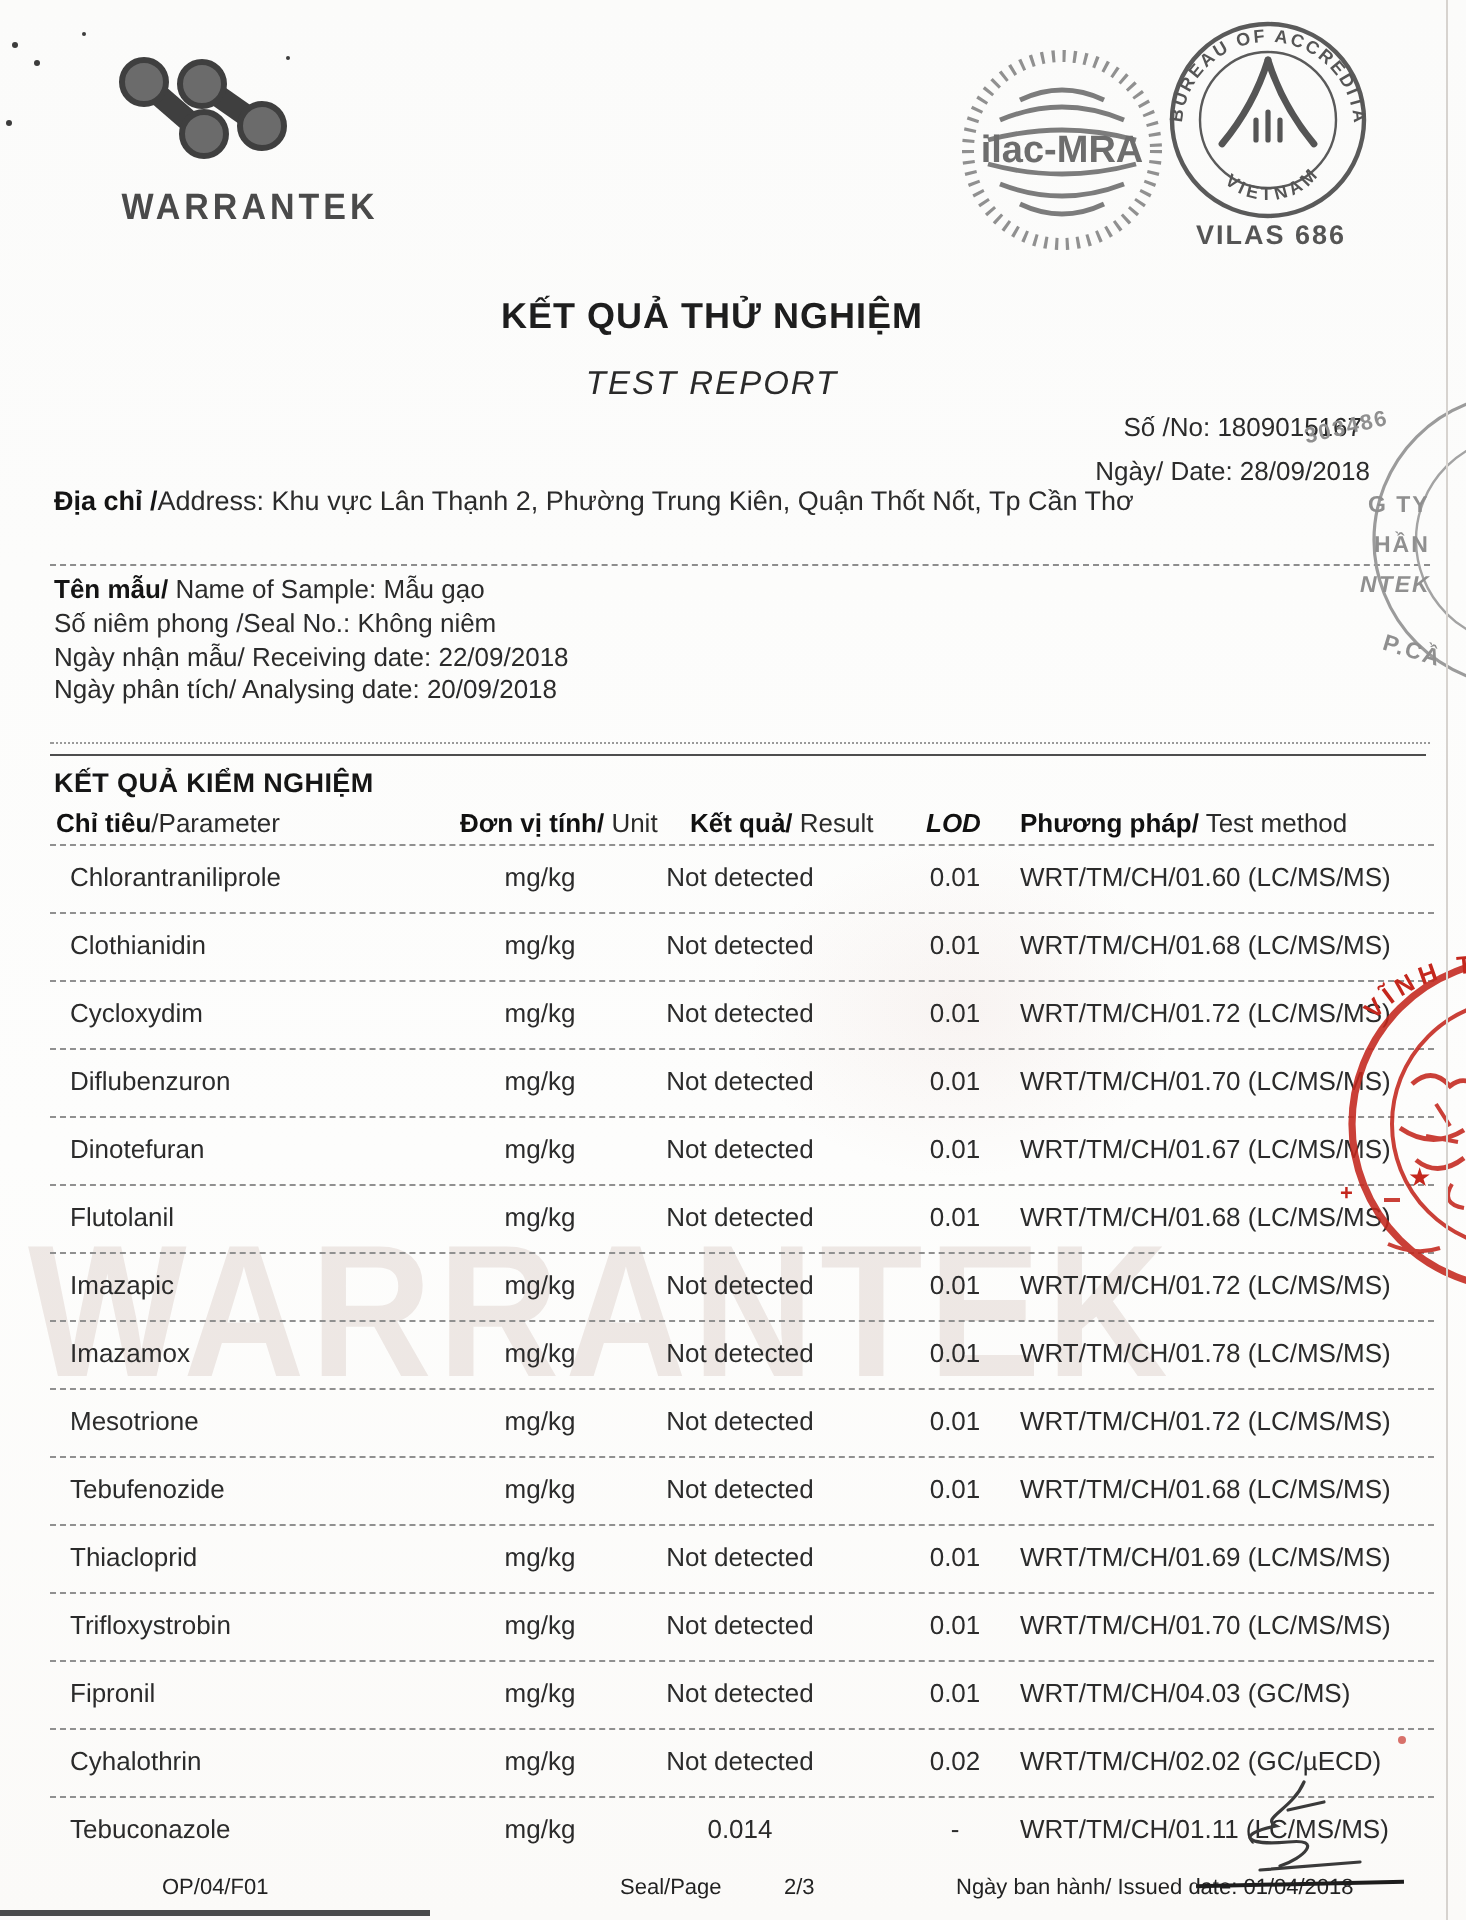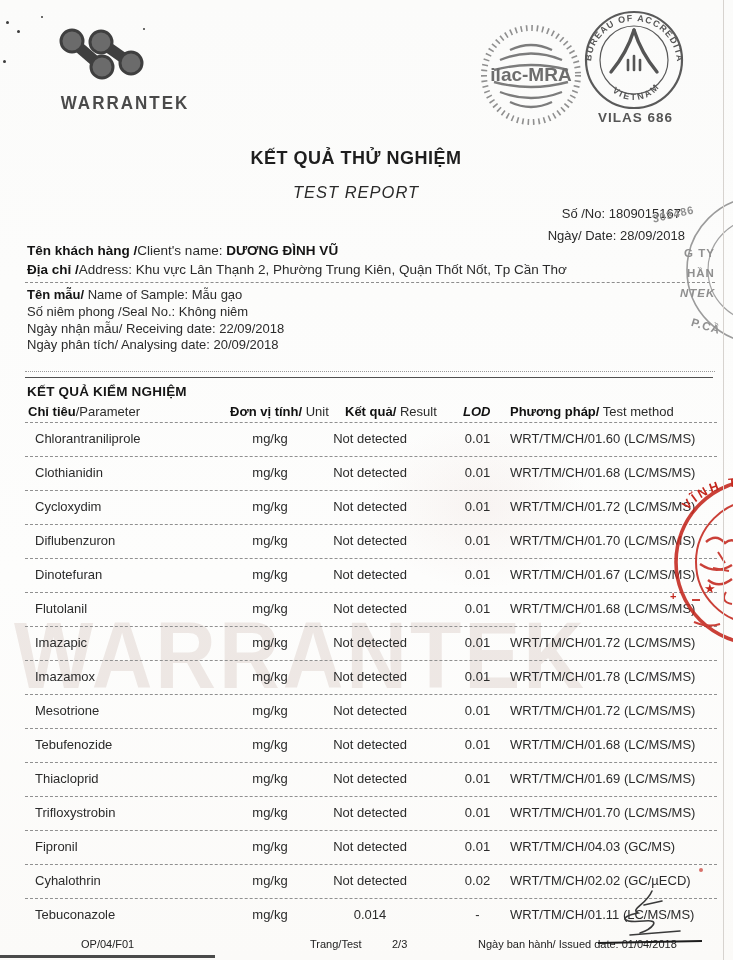--- a/index.html
+++ b/index.html
@@ -132,21 +132,20 @@
   </svg>
   <div class="abs vilas">VILAS 686</div>
 
   <div class="abs title-vi">KẾT QUẢ THỬ NGHIỆM</div>
   <div class="abs title-en">TEST REPORT</div>
 
   <div class="abs meta-no"><span>Số /No: </span><span>1809015167</span></div>
   <div class="abs meta-date"><span>Ngày/ Date: </span><span>28/09/2018</span></div>
 
   <div class="abs client">
-    <div><b>Tên khách hàng /</b><span>Client's name: </span><b>DƯƠNG ĐÌNH VŨ</b></div>
     <div><b>Địa chỉ /</b><span>Address: Khu vực Lân Thạnh 2, Phường Trung Kiên, Quận Thốt Nốt, Tp Cần Thơ</span></div>
   </div>
 
   <div class="abs sep sep-addr"></div>
 
   <div class="abs sample-block">
 
       <div class="sample-line"><b data-field="bold">Tên mẫu/</b><span data-field="rest"> Name of Sample: Mẫu gạo</span></div>
 
 
@@ -333,21 +332,21 @@
   <svg class="abs" style="left:600px;top:885px;" width="92" height="56" viewBox="0 0 92 56">
     <g stroke="#3a3a3a" stroke-width="1.6" fill="none" stroke-linecap="round">
       <path d="M52 6 C46 20 30 24 38 28 C18 32 22 38 44 36 C62 34 52 44 40 48"></path>
       <path d="M30 50 L80 46"></path>
       <path d="M44 20 L62 16"></path>
     </g>
   </svg>
 
   <div class="footer">
     <span class="f-code">OP/04/F01</span>
-    <span class="f-pagelabel">Trang/Test</span>
+    <span class="f-pagelabel">Seal/Page</span>
     <span class="f-pageval">2/3</span>
     <span class="f-issued">Ngày ban hành/ Issued date: 01/04/2018</span>
   </div>
   <div class="abs issue-strike"></div>
 
   <div class="abs edge-line"></div>
   <div class="abs bottom-edge"></div>
   <div class="abs red-dot"></div>
 
 </div>

